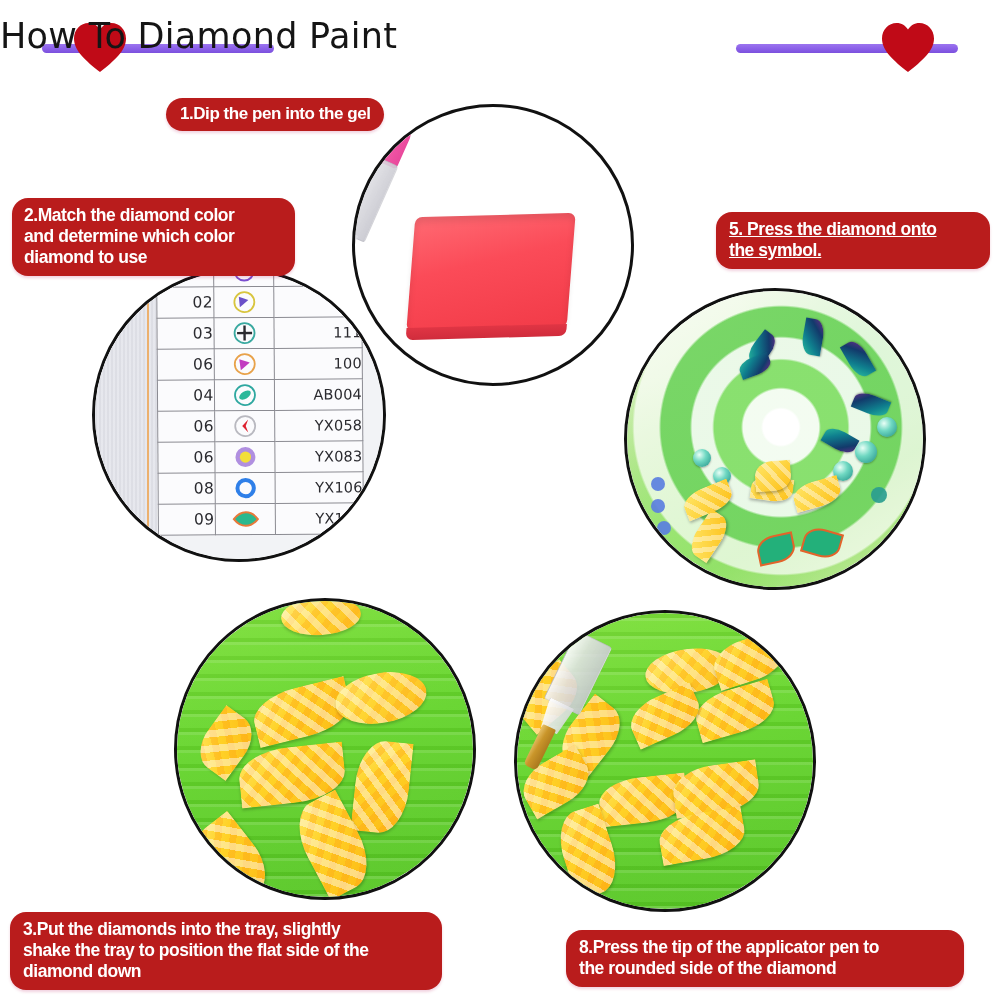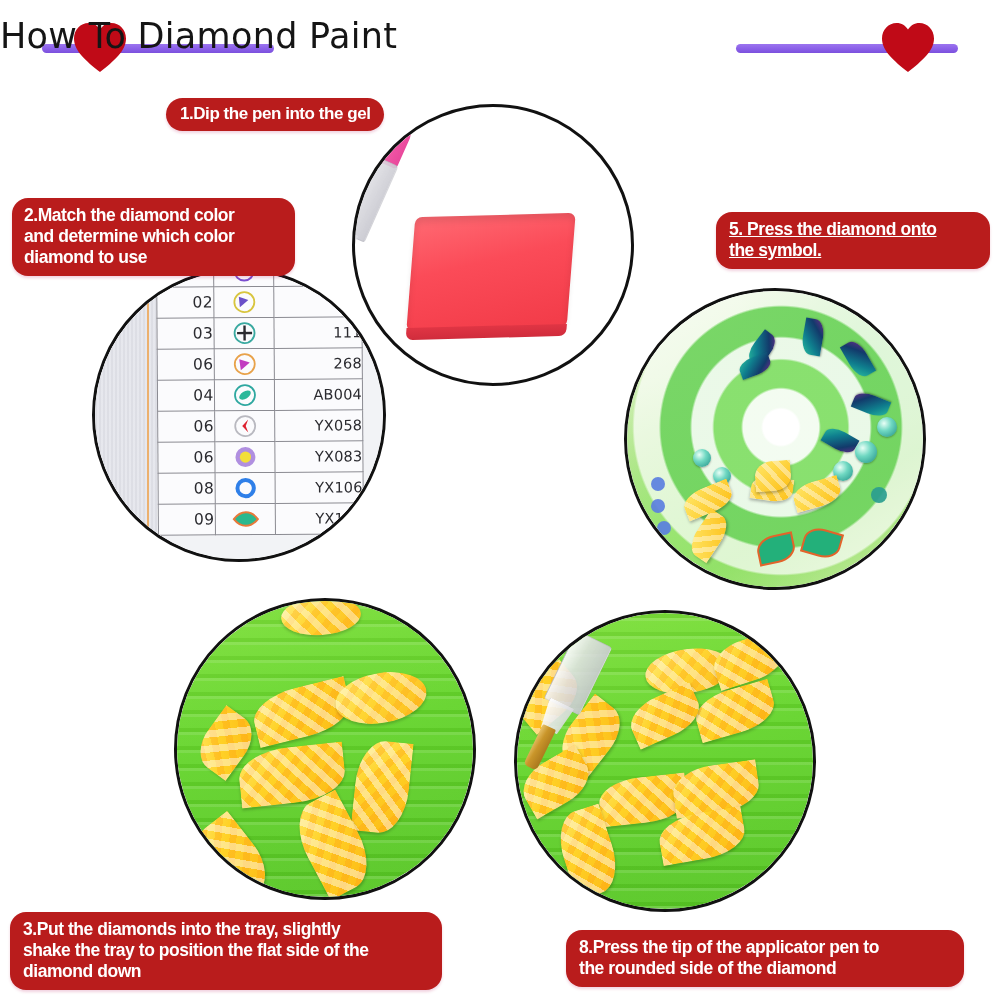--- a/index.html
+++ b/index.html
@@ -256,21 +256,21 @@
         <td class="code">111</td>
       </tr>
       <tr>
         <td class="num">06</td>
         <td class="sym">
           <svg width="26" height="24" viewBox="0 0 26 24">
                 <circle cx="13" cy="12" r="10" fill="none" stroke="#e8a24a" stroke-width="1.8"></circle>
                 <path d="M7.5 7 L18 10.5 L9 18 Z" fill="#c23cc0"></path>
               </svg>
         </td>
-        <td class="code">268</td>
+        <td class="code">100</td>
       </tr>
       <tr>
         <td class="num">04</td>
         <td class="sym">
           <svg width="26" height="24" viewBox="0 0 26 24">
                 <circle cx="13" cy="12" r="10" fill="none" stroke="#2fa8a0" stroke-width="1.8"></circle>
                 <ellipse cx="13" cy="12" rx="6.5" ry="3.6" fill="#2bb89a" transform="rotate(-32 13 12)"></ellipse>
               </svg>
         </td>
         <td class="code">AB004</td>

